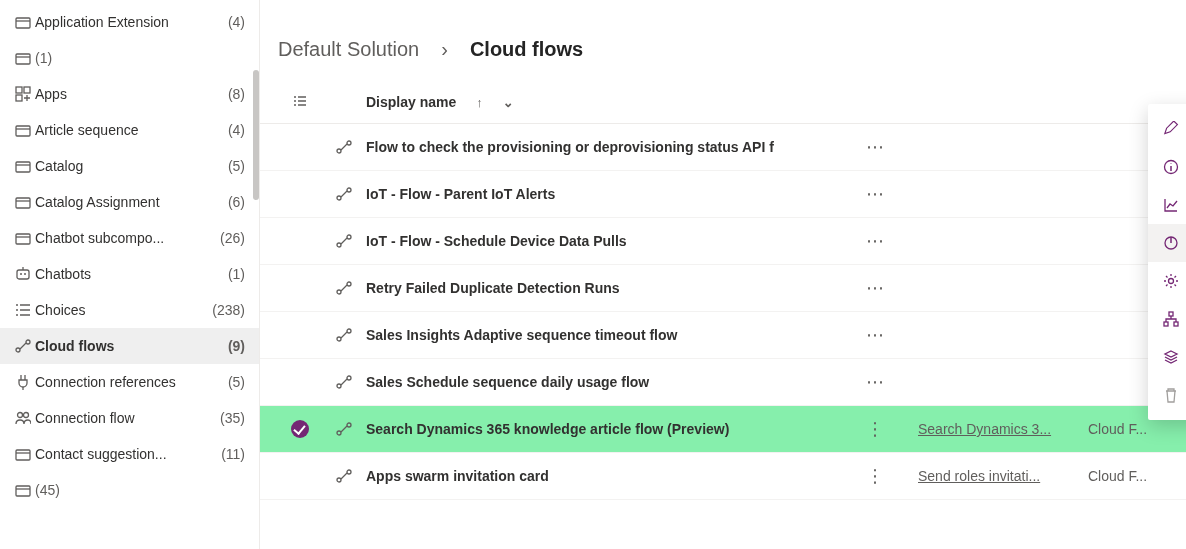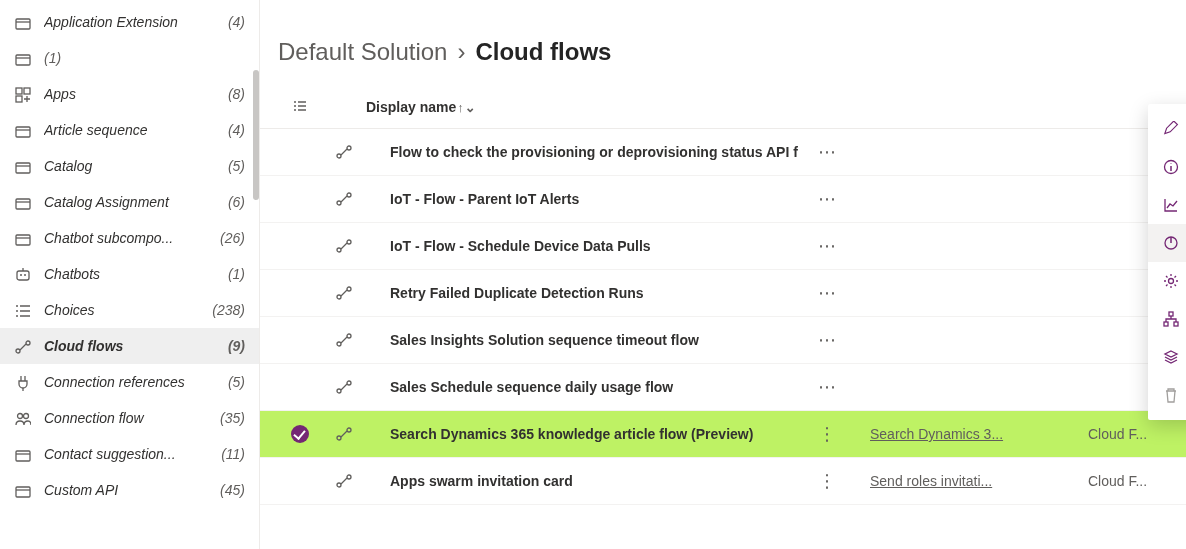--- a/index.html
+++ b/index.html
@@ -19,74 +19,73 @@
   .sidebar {
     width: 260px;
     border-right: 1px solid #edebe9;
     position: relative;
     overflow-y: auto;
     padding-top: 4px;
   }
   .sidebar::-webkit-scrollbar { width: 8px; }
   .sb-item {
     display: flex;
-    align-items: flex-end;
-    gap: 12px;
+    align-items: center;
+    gap: 3px;
     padding: 8px 14px;
     cursor: pointer;
     font-size: 14px;
     line-height: 20px;
     color: #323130;
     white-space: nowrap;
-    font-style: italic;
   }
   .sb-item.selected {
     background: #efefef;
     font-weight: 600;
   }
   .sb-icon { width: 18px; height: 18px; flex: 0 0 18px; display:flex; align-items:center; justify-content:center; color:#605e5c; }
   .sb-label { flex: 1; overflow: hidden; text-overflow: ellipsis; }
   .sb-count { color: #605e5c; }
   .sidebar-scroll-thumb {
     position:absolute; right:0; top:70px; width:6px; height:130px;
     background:#c8c6c4; border-radius:3px;
   }
 
   
   .main { flex: 1; padding: 30px 0 0 0; position: relative; }
   .breadcrumb {
-    display:flex; align-items:center; gap:10px;
+    display:flex; align-items:center; gap:22px;
     padding: 8px 30px 24px 18px;
-    font-size: 24px;
+    font-size: 20px;
   }
   .breadcrumb .bc-parent { color:#605e5c; font-weight:400; }
   .breadcrumb .bc-sep { color:#605e5c; }
   .breadcrumb .bc-current { font-weight:600; color:#242424; }
 
   .grid-header {
     display:flex; align-items:center;
     padding: 8px 18px 12px 18px;
     border-bottom: 1px solid #edebe9;
     color:#323130;
   }
   .col-sel { width:44px; display:flex; justify-content:center; }
   .col-icon { width:44px; display:flex; justify-content:center; color:#605e5c;}
-  .col-name { flex:1; display:flex; align-items:center; gap:1px; font-weight:600; }
+  .col-name { flex:1; display:flex; align-items:center; gap:20px; font-weight:600; }
   .sort-arrow { color:#605e5c; font-size:13px; }
   .col-menu { width:56px; }
   .col-name-ref { width:170px;text-decoration:underline; }
-  .col-type { width:80px;margin-left:48px; }
+  .col-type { width:80px; }
 
   .row {
     display:flex; align-items:center;
     padding: 14px 18px;
     border-bottom: 1px solid #f3f2f1;
   }
-  .row.selected { background:#bef264; }
-  .row .name-text { color:#323130;margin-left:24px; }
+  .row.selected { background:#86efac; }
+  .row .name-text { color:#323130; }
   .sel-circle {
     width:18px; height:18px; border-radius:50%;
     background:#742774; position:relative;
   }
   .sel-circle::after{
     content:""; position:absolute; left:5px; top:3px;
     width:5px; height:9px; border:solid #fff; border-width:0 2px 2px 0;
     transform:rotate(40deg);
   }
   .more-dots { color:#605e5c; cursor:pointer; padding:4px; font-size:18px; line-height:1;}
@@ -314,21 +313,20 @@
         </span>
       <span class="sb-label">Contact suggestion...</span>
       <span class="sb-count">(11)</span>
     </div>
     <div class="sb-item">
       <span class="sb-icon">
           <svg width="16" height="16">
             <use href="#ic-folder"></use>
           </svg>
         </span>
-      <span class="sb-label">Custom API</span>
       <span class="sb-count">(45)</span>
     </div>
   </div>
 
   <div class="main">
     <div class="breadcrumb">
       <span class="bc-parent">Default Solution</span>
       <span class="bc-sep">›</span>
       <span class="bc-current">Cloud flows</span>
     </div>
@@ -410,21 +408,21 @@
           <div class="col-type ref-cell"></div>
         </div>
         <div class="row">
           <div class="col-sel"></div>
           <div class="col-icon">
             <svg width="16" height="16">
               <use href="#ic-flow"></use>
             </svg>
           </div>
           <div class="col-name">
-            <span class="name-text">Sales Insights Solution sequence timeout flow</span>
+            <span class="name-text">Sales Insights Adaptive sequence timeout flow</span>
           </div>
           <div class="col-menu"><span class="more-dots">⋯</span></div>
           <div class="col-name-ref ref-cell"></div>
           <div class="col-type ref-cell"></div>
         </div>
         <div class="row">
           <div class="col-sel"></div>
           <div class="col-icon">
             <svg width="16" height="16">
               <use href="#ic-flow"></use>

